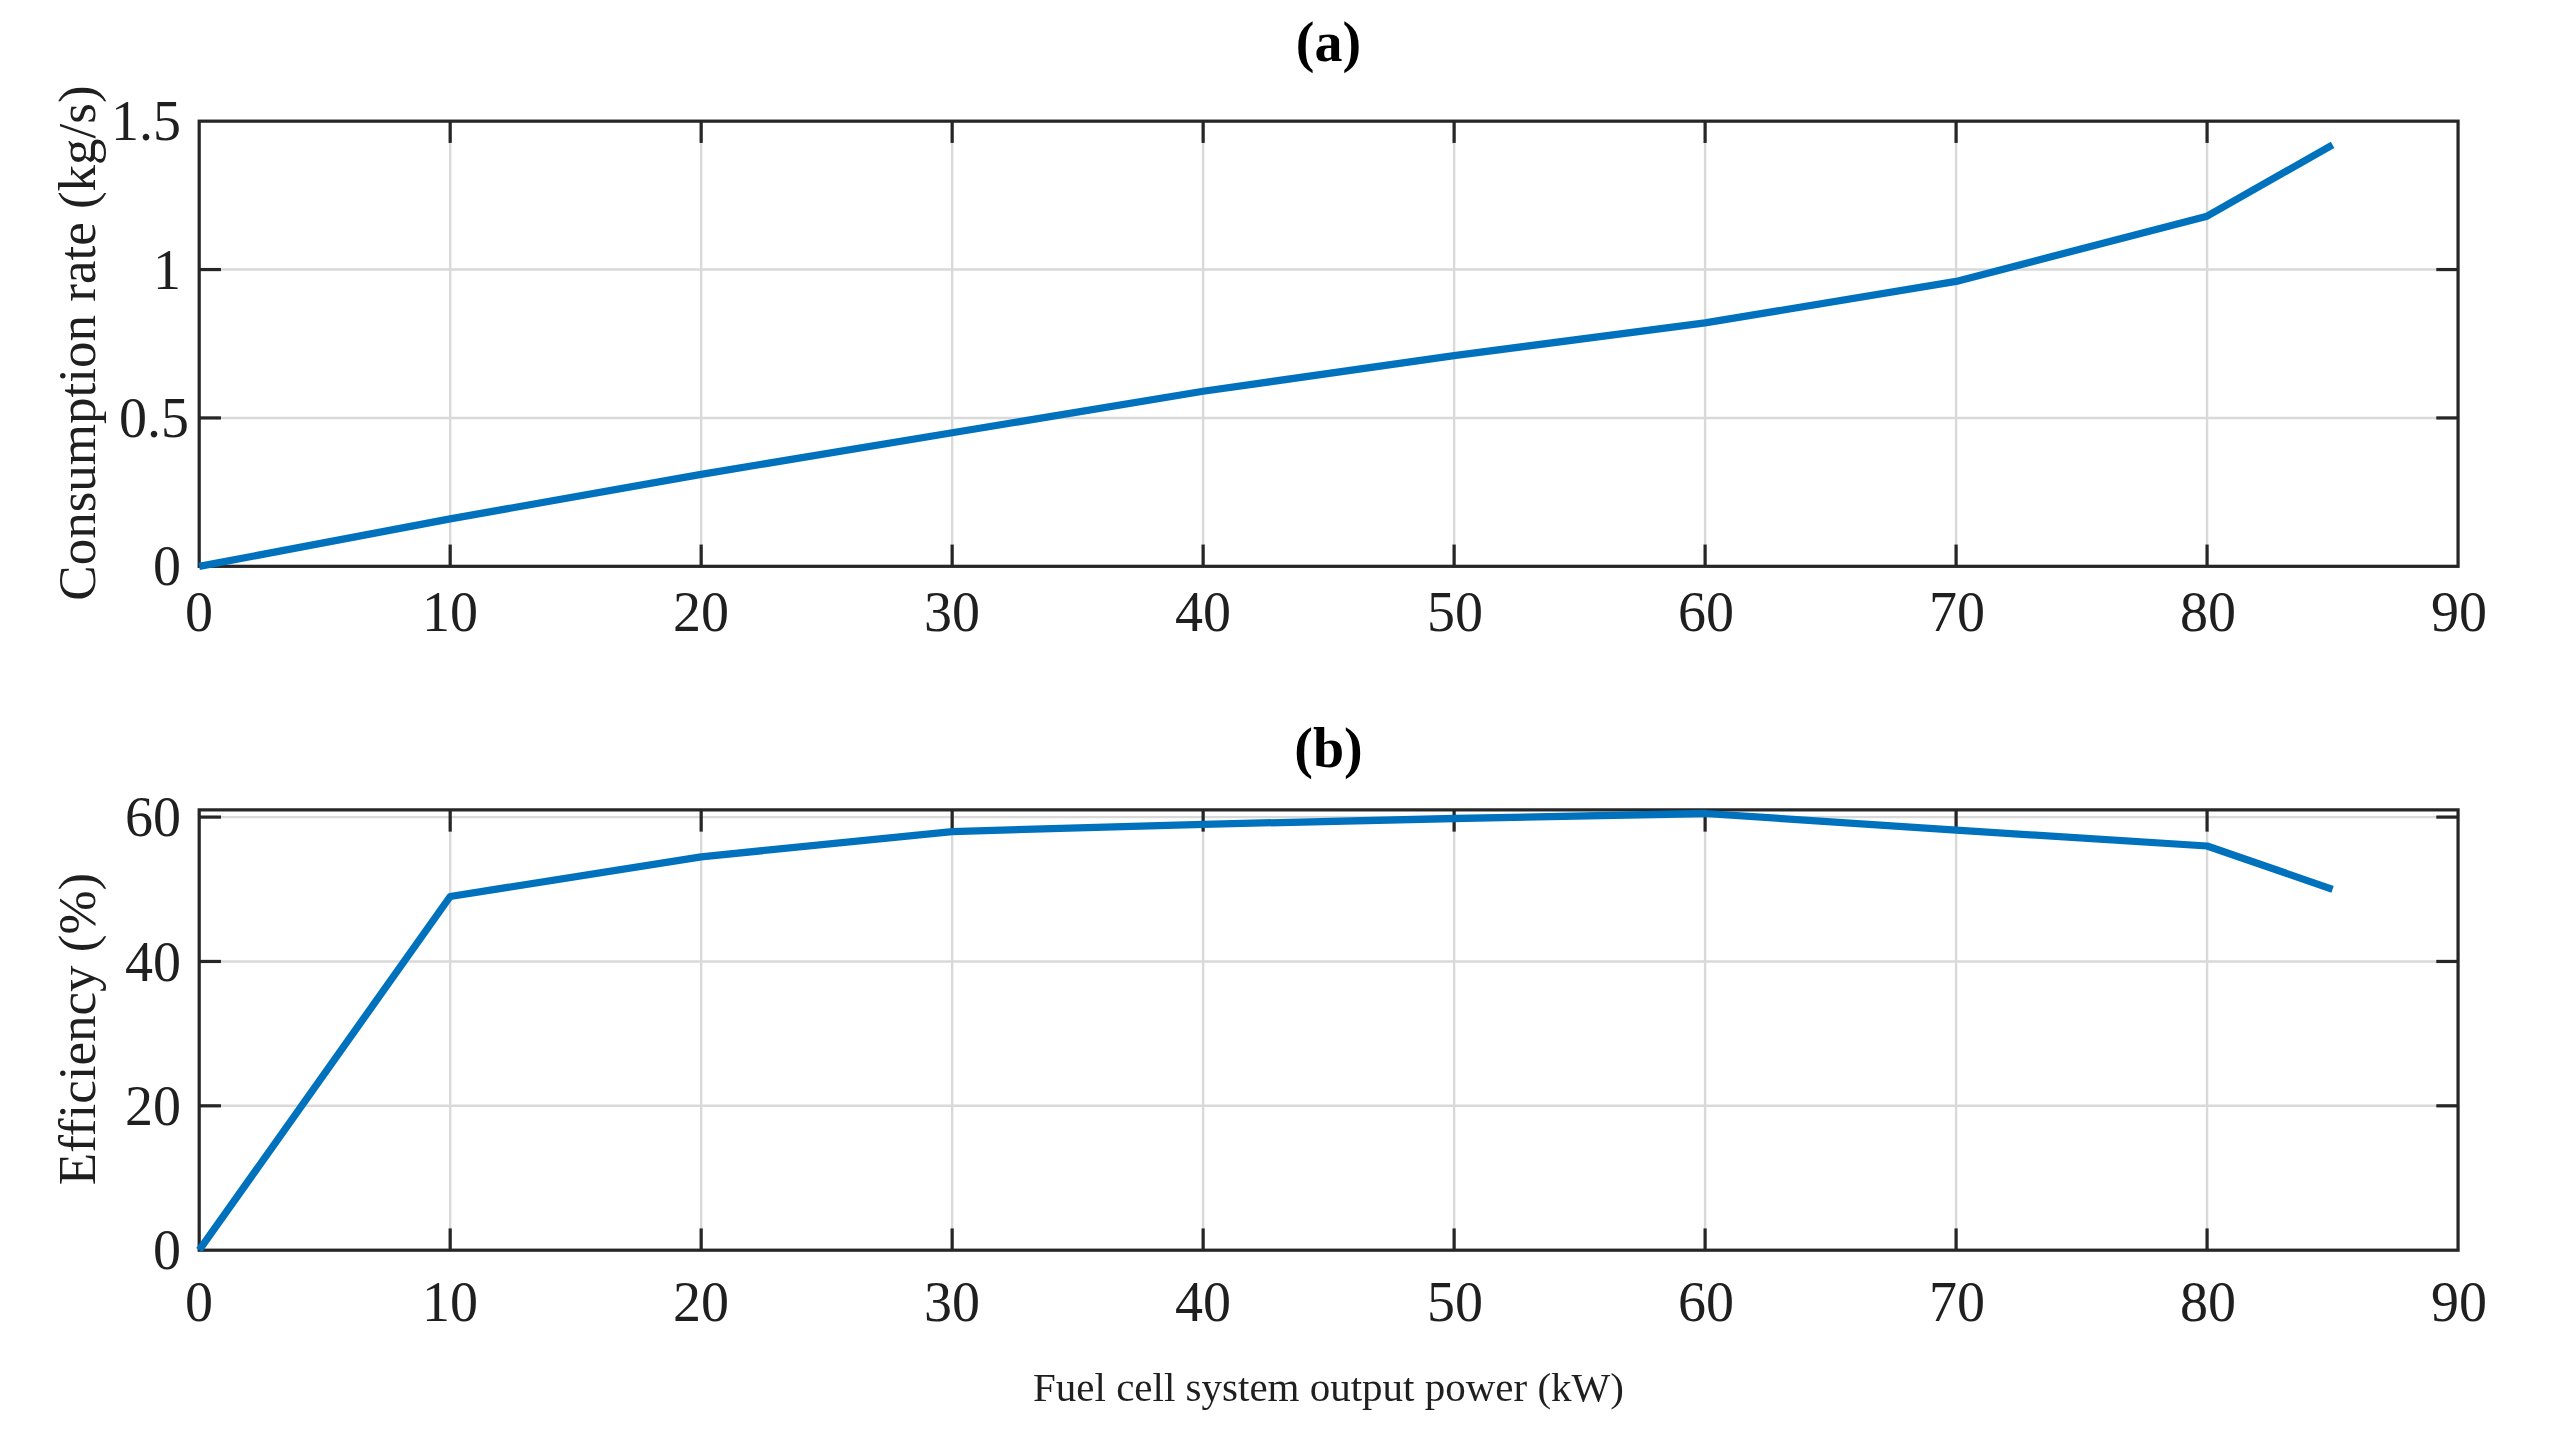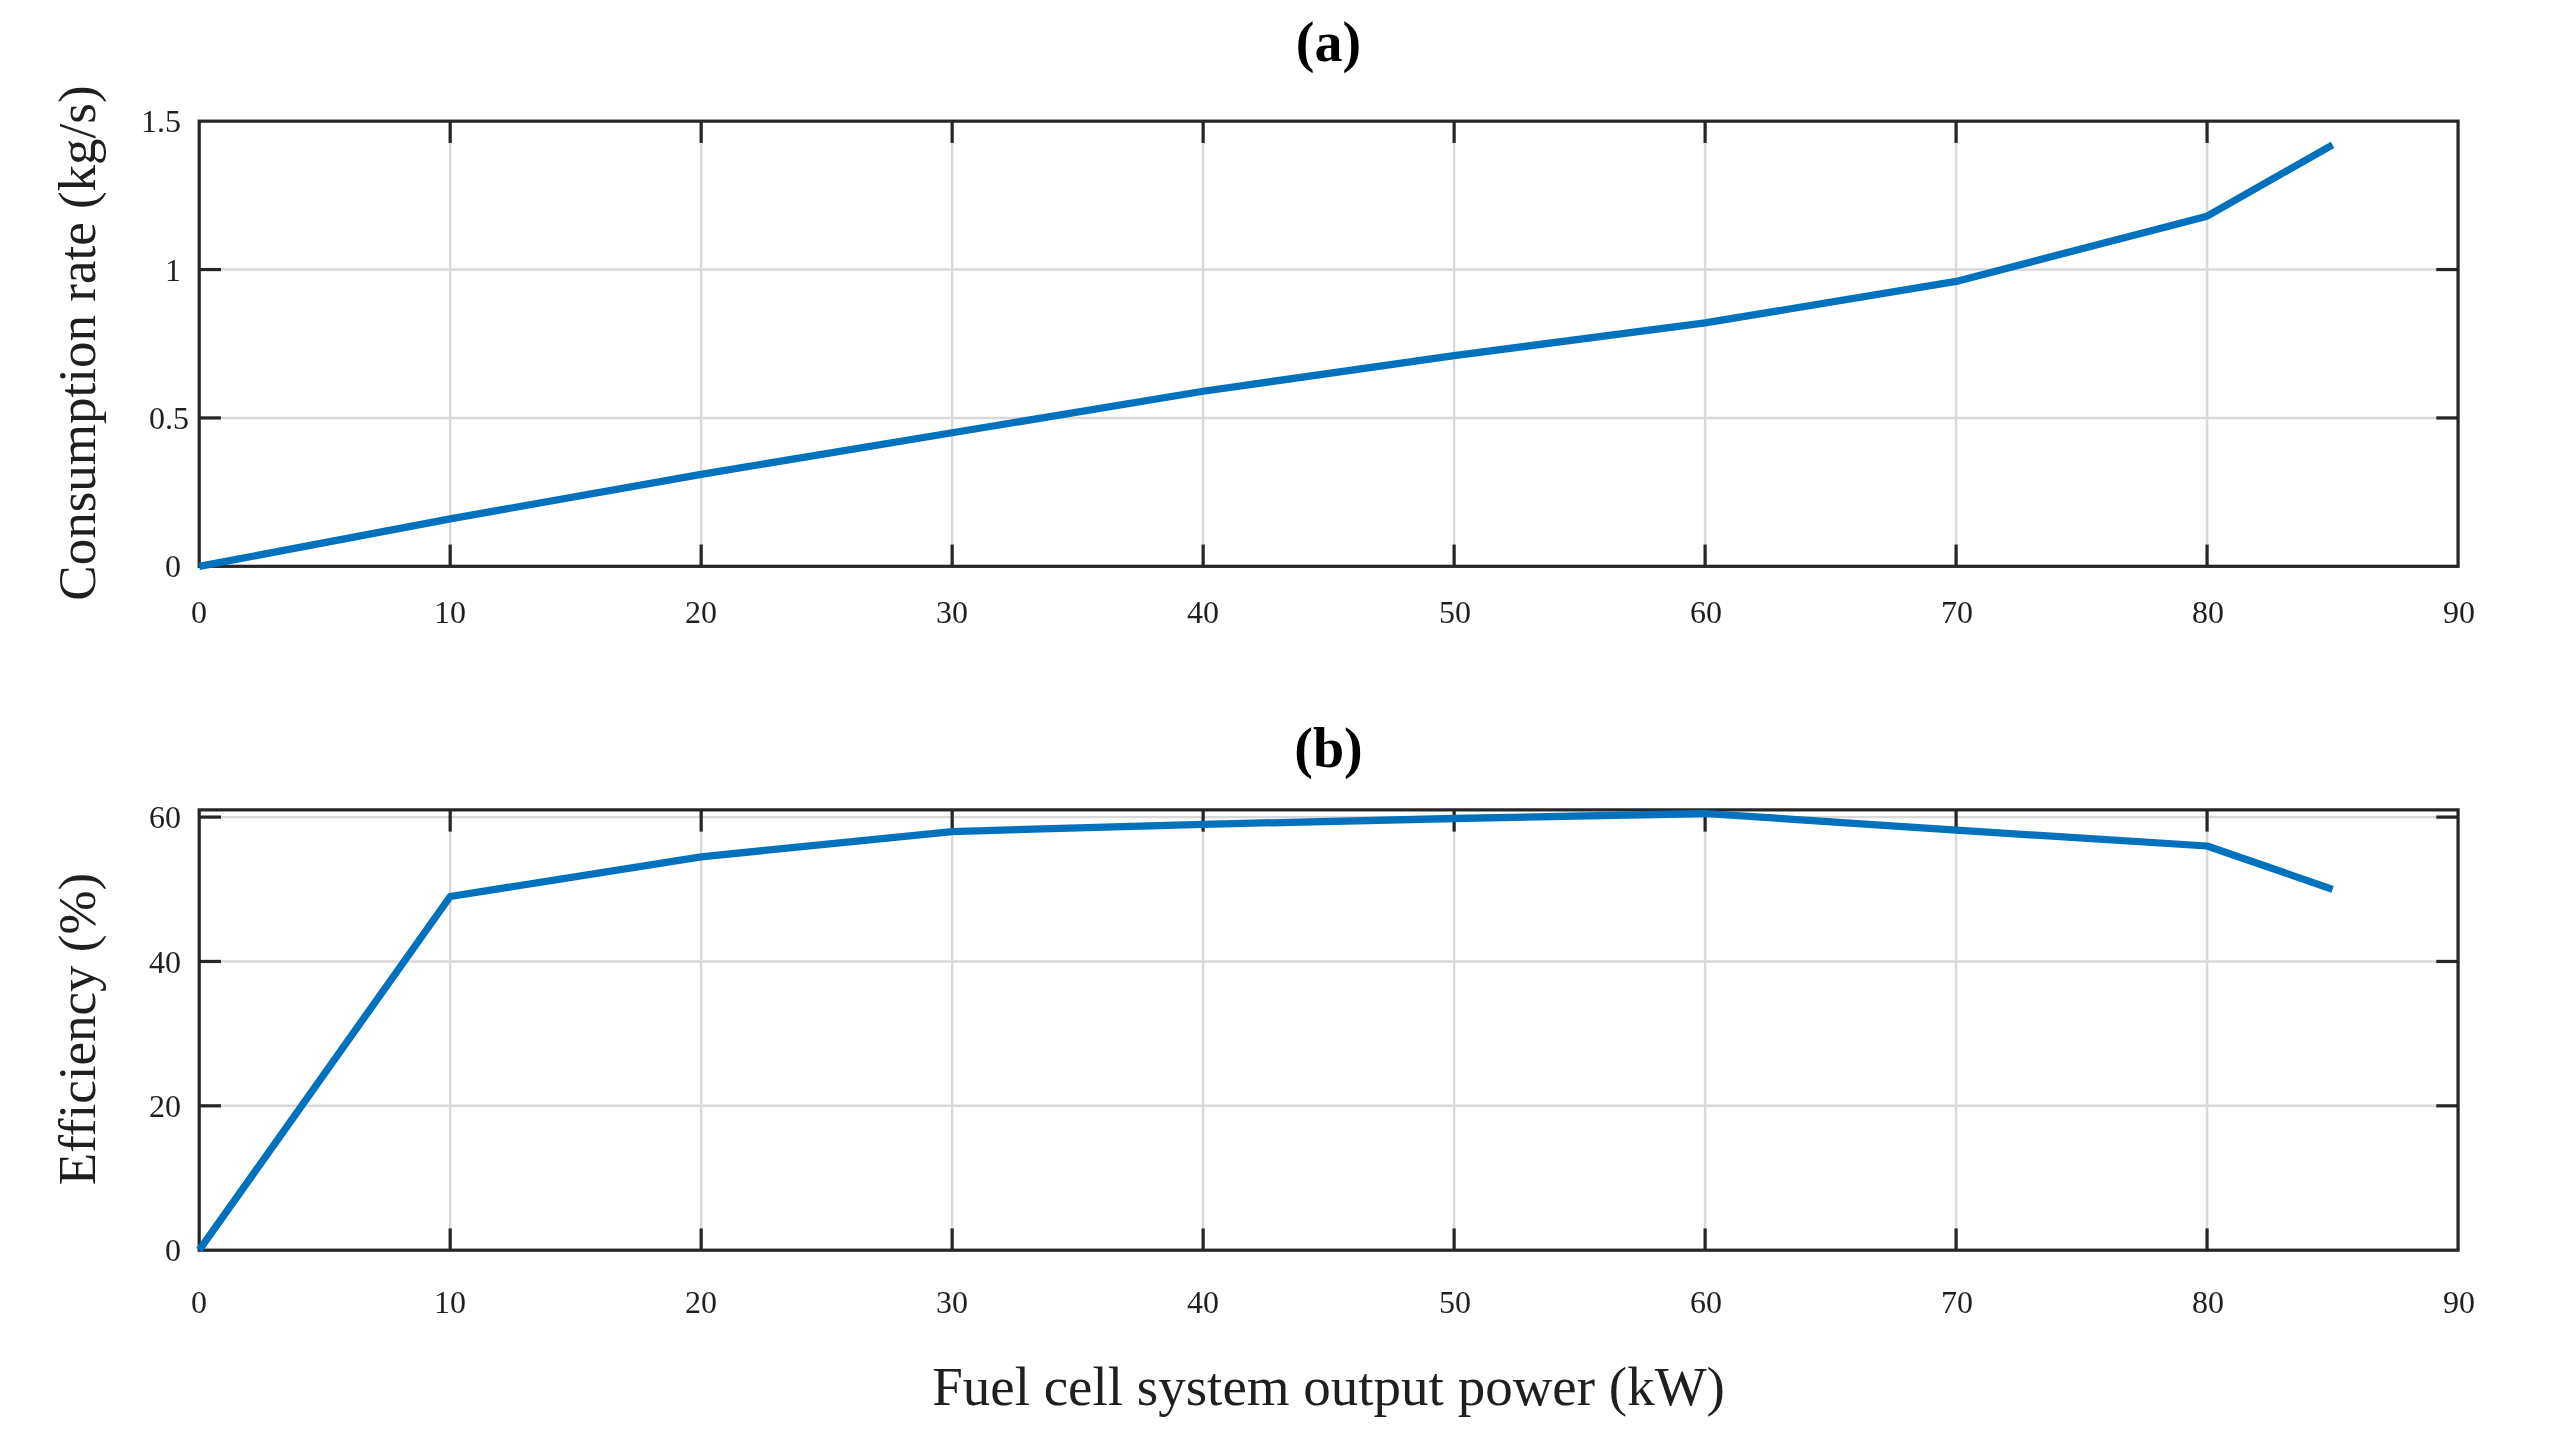--- a/index.html
+++ b/index.html
@@ -40,27 +40,27 @@
     line-height: 56px;
     transform: rotate(-90deg);
     transform-origin: center center;
     white-space: nowrap;
   }
   .x-label {
     position: absolute;
     left: 199px;
     width: 2259px;
     text-align: center;
-    font-size: 55px;
+    font-size: 41px;
     line-height: 58px;
     white-space: nowrap;
   }
   .tick-label {
     position: absolute;
-    font-size: 32px;
+    font-size: 56px;
     line-height: 52px;
     white-space: nowrap;
   }
   .tick-label.x {
     width: 194px;
     text-align: center;
   }
   .tick-label.y {
     width: 177px;
     text-align: right;

